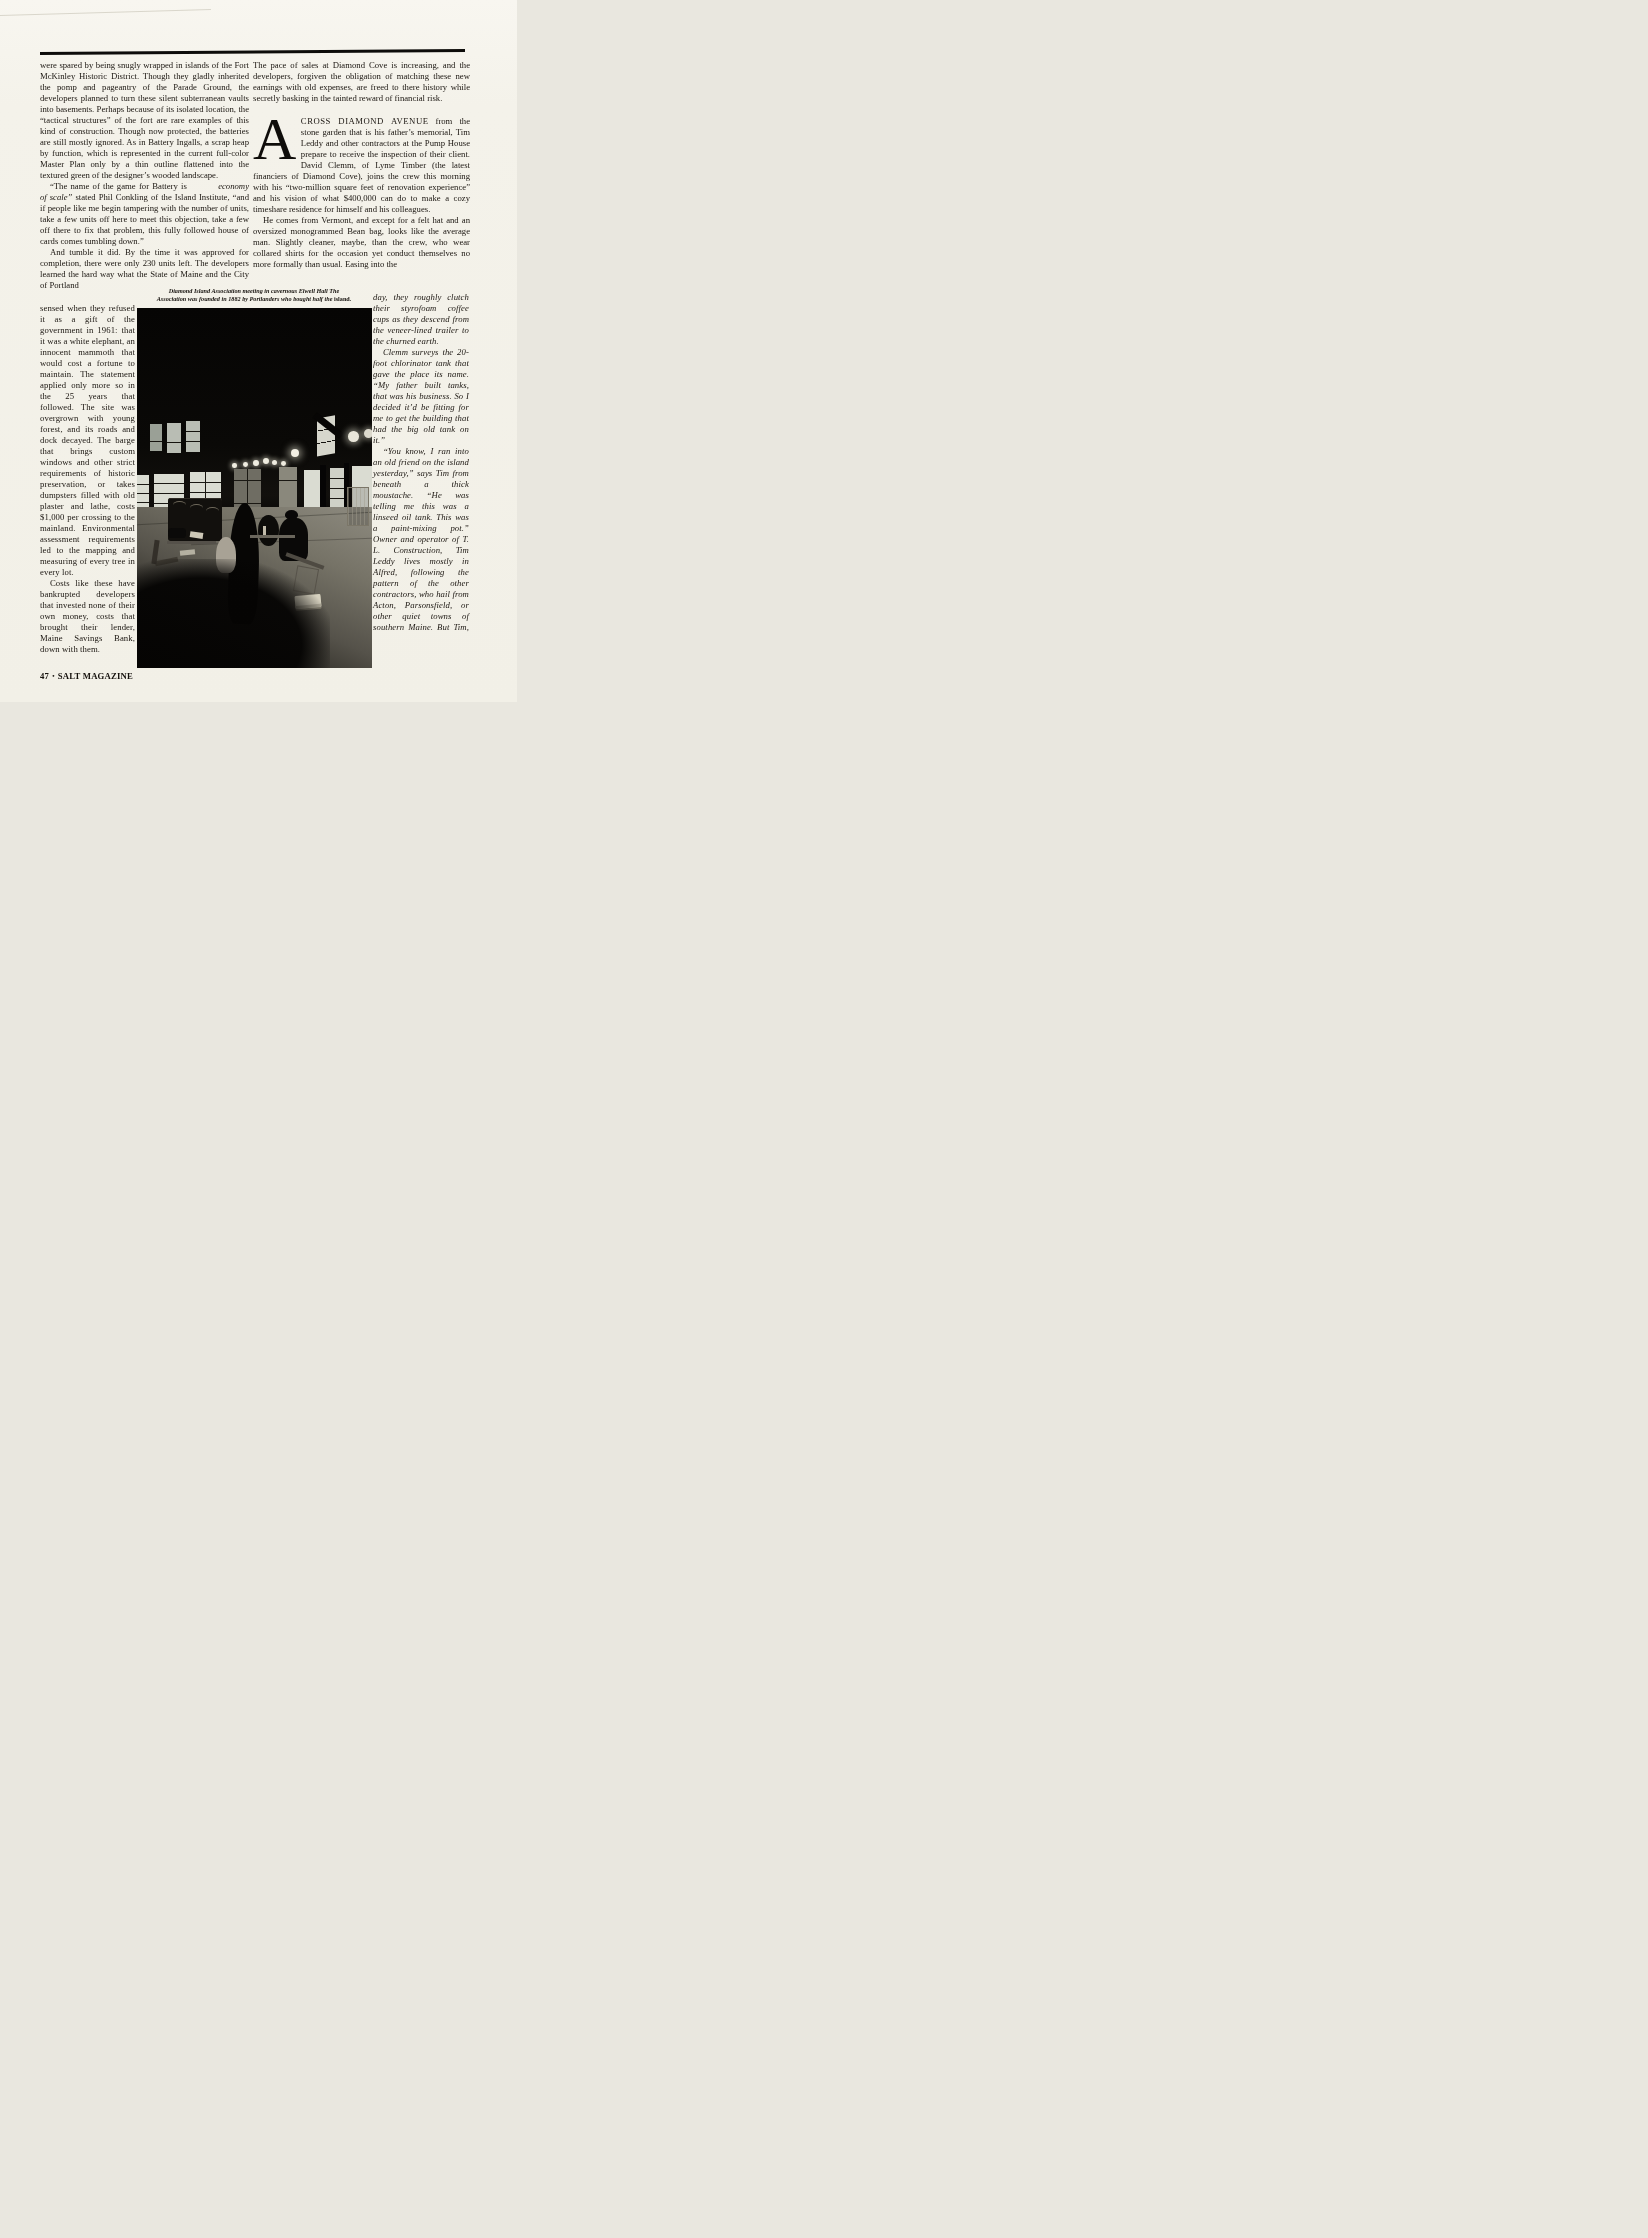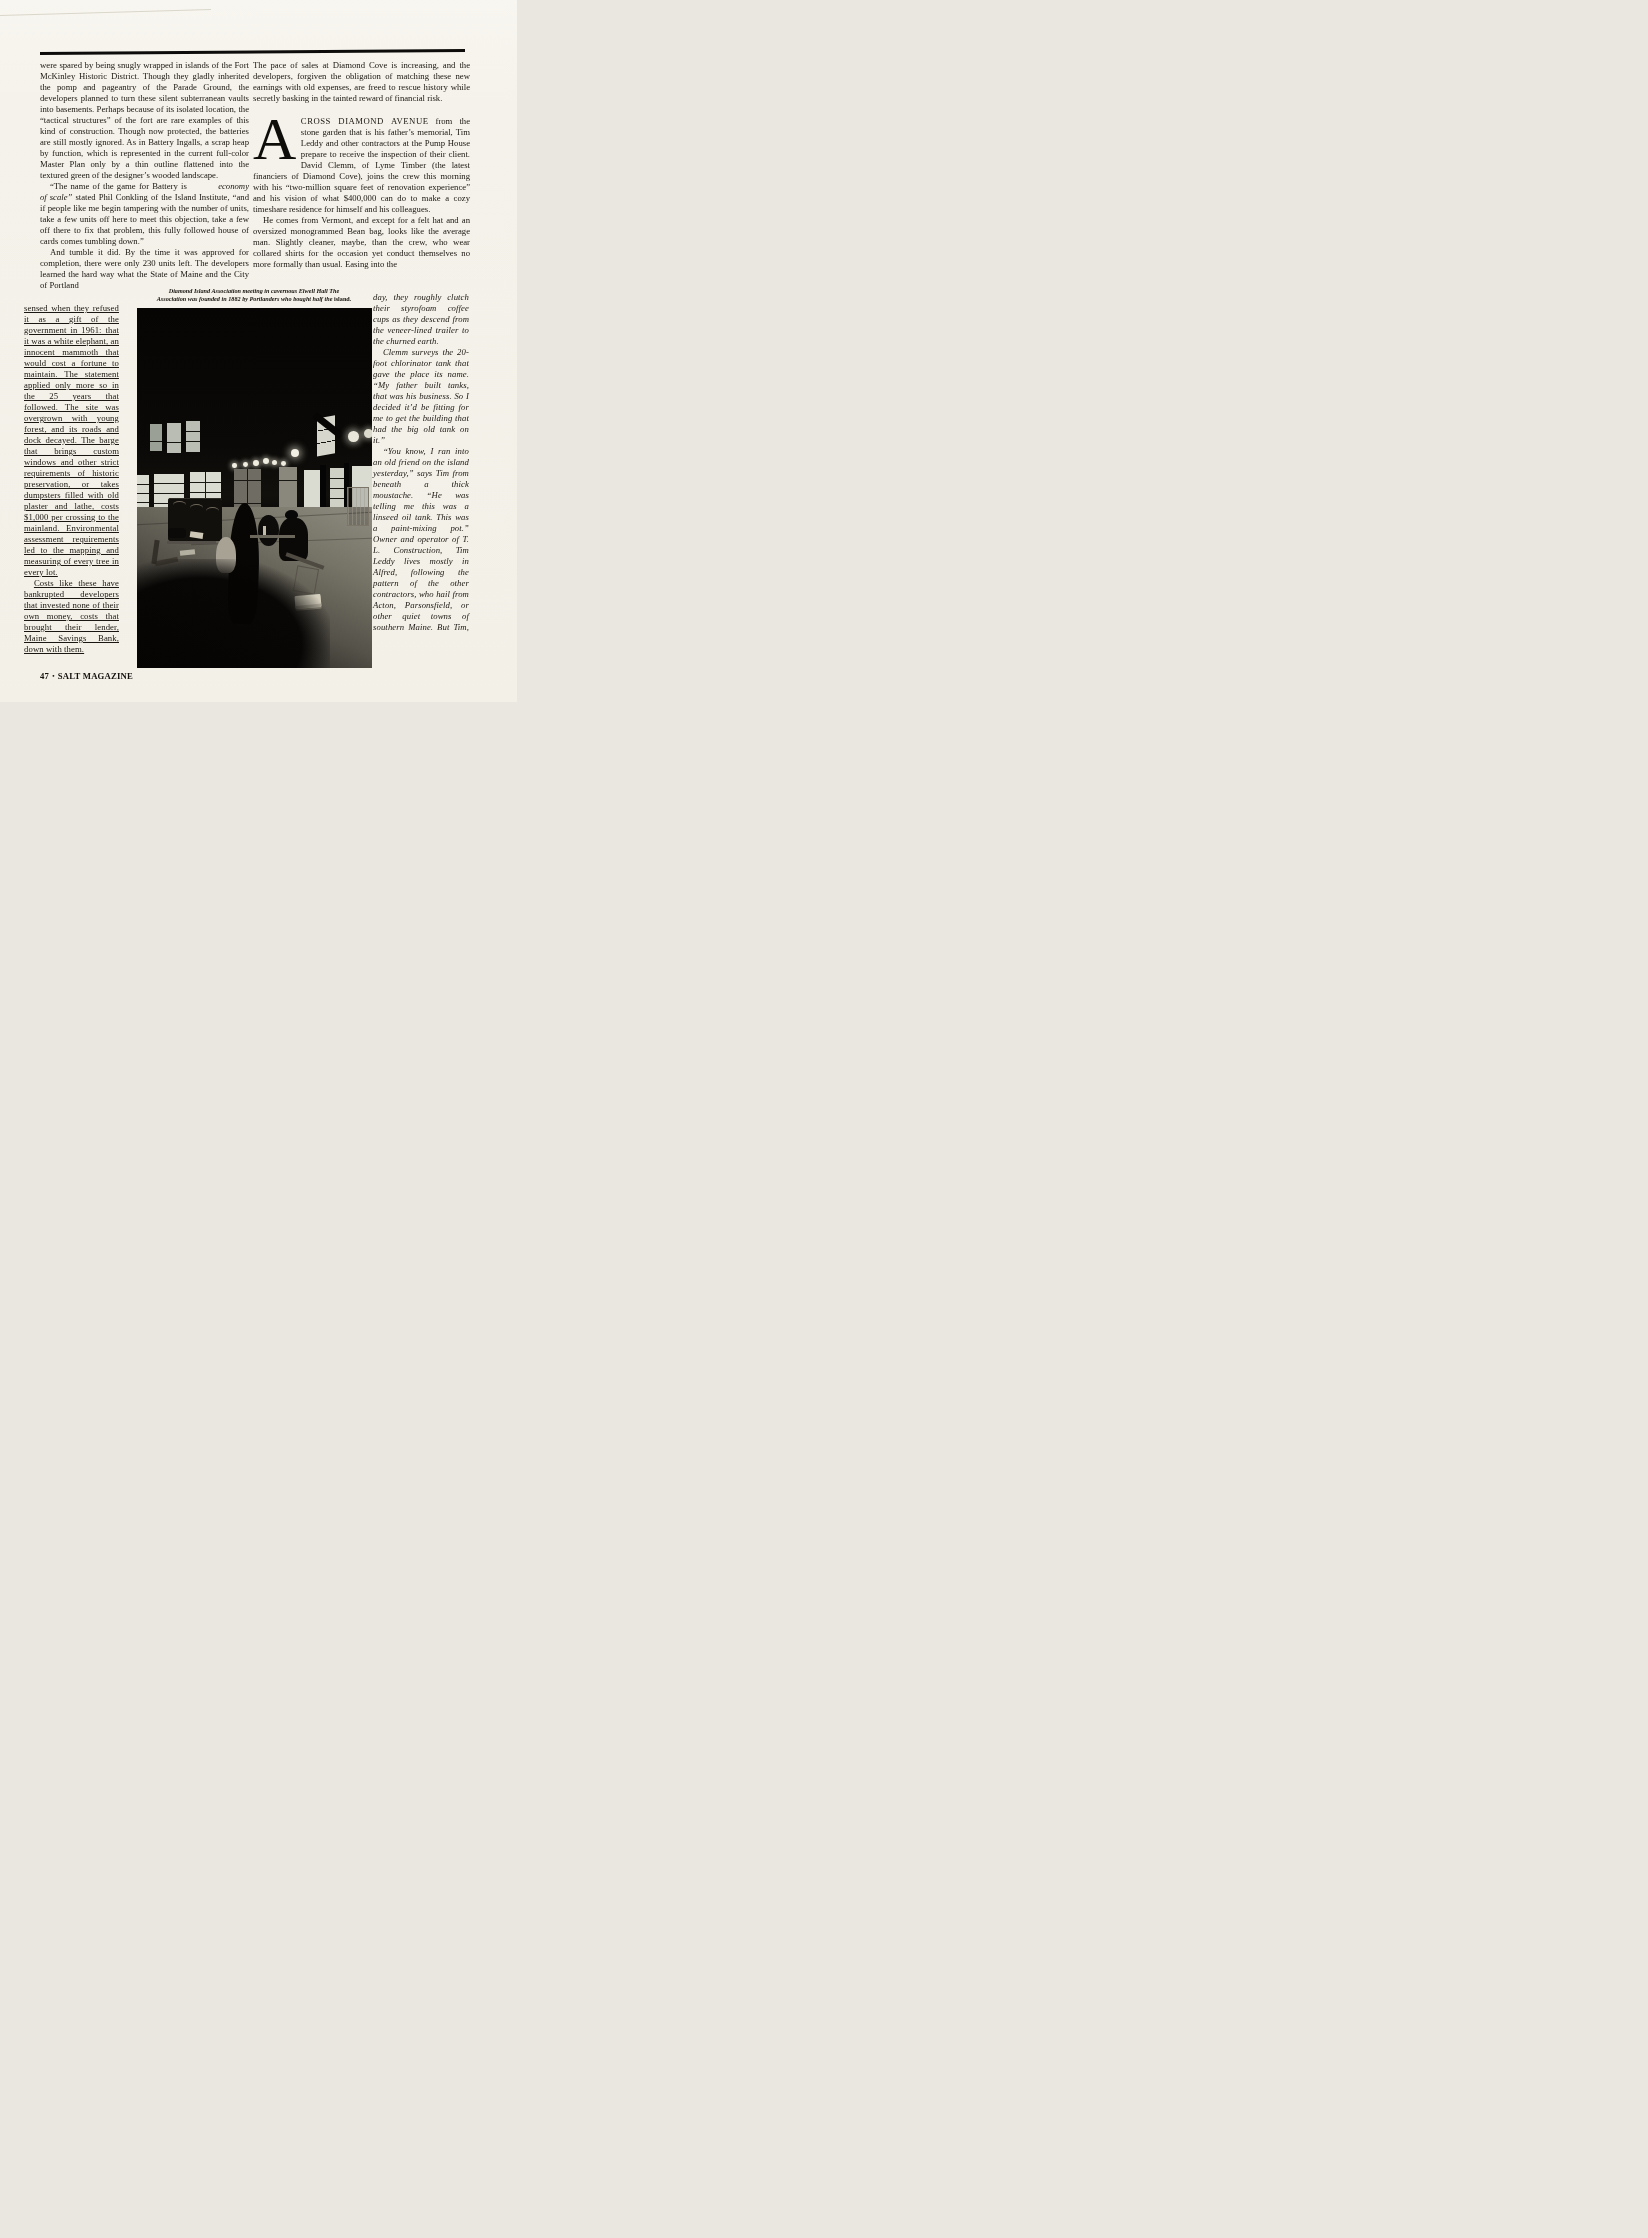--- a/index.html
+++ b/index.html
@@ -12,21 +12,21 @@
     background:#d9d6cb; transform:rotate(-1.6deg); }
   .top-rule { position:absolute; left:40px; top:52px; width:425px; height:3.1px;
     background:#0d0c0a; transform:rotate(-0.4deg); transform-origin:left center; }
 
   .col { position:absolute; font-size:8.7px; line-height:11px; text-align:justify; }
   .col p { margin:0; text-align:justify; text-indent:9.9px; }
   .col p.no-indent { text-indent:0; }
   .ital { font-style:italic;margin-left:28px; }
   .col-left-top    { left:40px;  top:60px; width:209px; }
   .col-right-top   { left:253px; top:60px; width:217px; }
-  .col-left-narrow { left:24px;  top:303px; width:95px; letter-spacing:0.1px;text-decoration:underline; }
+  .col-left-narrow { left:40px;  top:303px; width:95px; letter-spacing:0.1px; }
   .col-right-narrow{ left:373px; top:292px; width:96px; letter-spacing:0.1px;font-style:italic; }
   .gap-above { margin-top:11.6px !important; }
   .last-spread { text-align-last: justify; }
 
   .dropcap { float:left; font-size:60px; line-height:0.76; padding:1.8px 4.5px 0 0; color:#0f0d0a; }
   .caps { letter-spacing:0.5px; }
 
   .caption { position:absolute; left:134px; top:287px; width:240px; text-align:center;
     font-style:italic; font-weight:bold; font-size:6.2px; line-height:7.8px; color:#14100c; }
   .caption .cap-line { display:block; }
@@ -124,21 +124,21 @@
   <div class="scan-line"></div>
   <div class="top-rule"></div>
 
   <div class="col col-left-top">
     <p class="no-indent">were spared by being snugly wrapped in islands of the Fort McKinley Historic District. Though they gladly inherited the pomp and pageantry of the Parade Ground, the developers planned to turn these silent subterranean vaults into basements. Perhaps because of its isolated location, the “tactical structures” of the fort are rare examples of this kind of construction. Though now protected, the batteries are still mostly ignored. As in Battery Ingalls, a scrap heap by function, which is represented in the current full-color Master Plan only by a thin outline flattened into the textured green of the designer’s wooded landscape.</p>
     <p><span>“The name of the game for Battery is </span><span class="ital">economy of scale”</span><span> stated Phil Conkling of the Island Institute, “and if people like me begin tampering with the number of units, take a few units off here to meet this objection, take a few off there to fix that problem, this fully followed house of cards comes tumbling down.”</span></p>
     <p>And tumble it did. By the time it was approved for completion, there were only 230 units left. The developers learned the hard way what the State of Maine and the City of Portland</p>
   </div>
 
   <div class="col col-right-top">
-    <p class="no-indent">The pace of sales at Diamond Cove is increasing, and the developers, forgiven the obligation of matching these new earnings with old expenses, are freed to rescue history while secretly basking in the tainted reward of financial risk.</p>
+    <p class="no-indent">The pace of sales at Diamond Cove is increasing, and the developers, forgiven the obligation of matching these new earnings with old expenses, are freed to there history while secretly basking in the tainted reward of financial risk.</p>
     <p class="no-indent gap-above"><span class="dropcap">A</span><span class="caps">CROSS DIAMOND AVENUE</span><span> from the stone garden that is his father’s memorial, Tim Leddy and other contractors at the Pump House prepare to receive the inspection of their client. David Clemm, of Lyme Timber (the latest financiers of Diamond Cove), joins the crew this morning with his “two-million square feet of renovation experience” and his vision of what $400,000 can do to make a cozy timeshare residence for himself and his colleagues.</span></p>
     <p>He comes from Vermont, and except for a felt hat and an oversized monogrammed Bean bag, looks like the average man. Slightly cleaner, maybe, than the crew, who wear collared shirts for the occasion yet conduct themselves no more formally than usual. Easing into the</p>
   </div>
 
   <div class="caption">
     <span class="cap-line">Diamond Island Association meeting in cavernous Elwell Hall The</span>
     <span class="cap-line"><span>Association was founded in 1882 by Portlanders who bought half the</span> <span class="cap-rom">island.</span></span>
   </div>
 
   <div class="photo">

